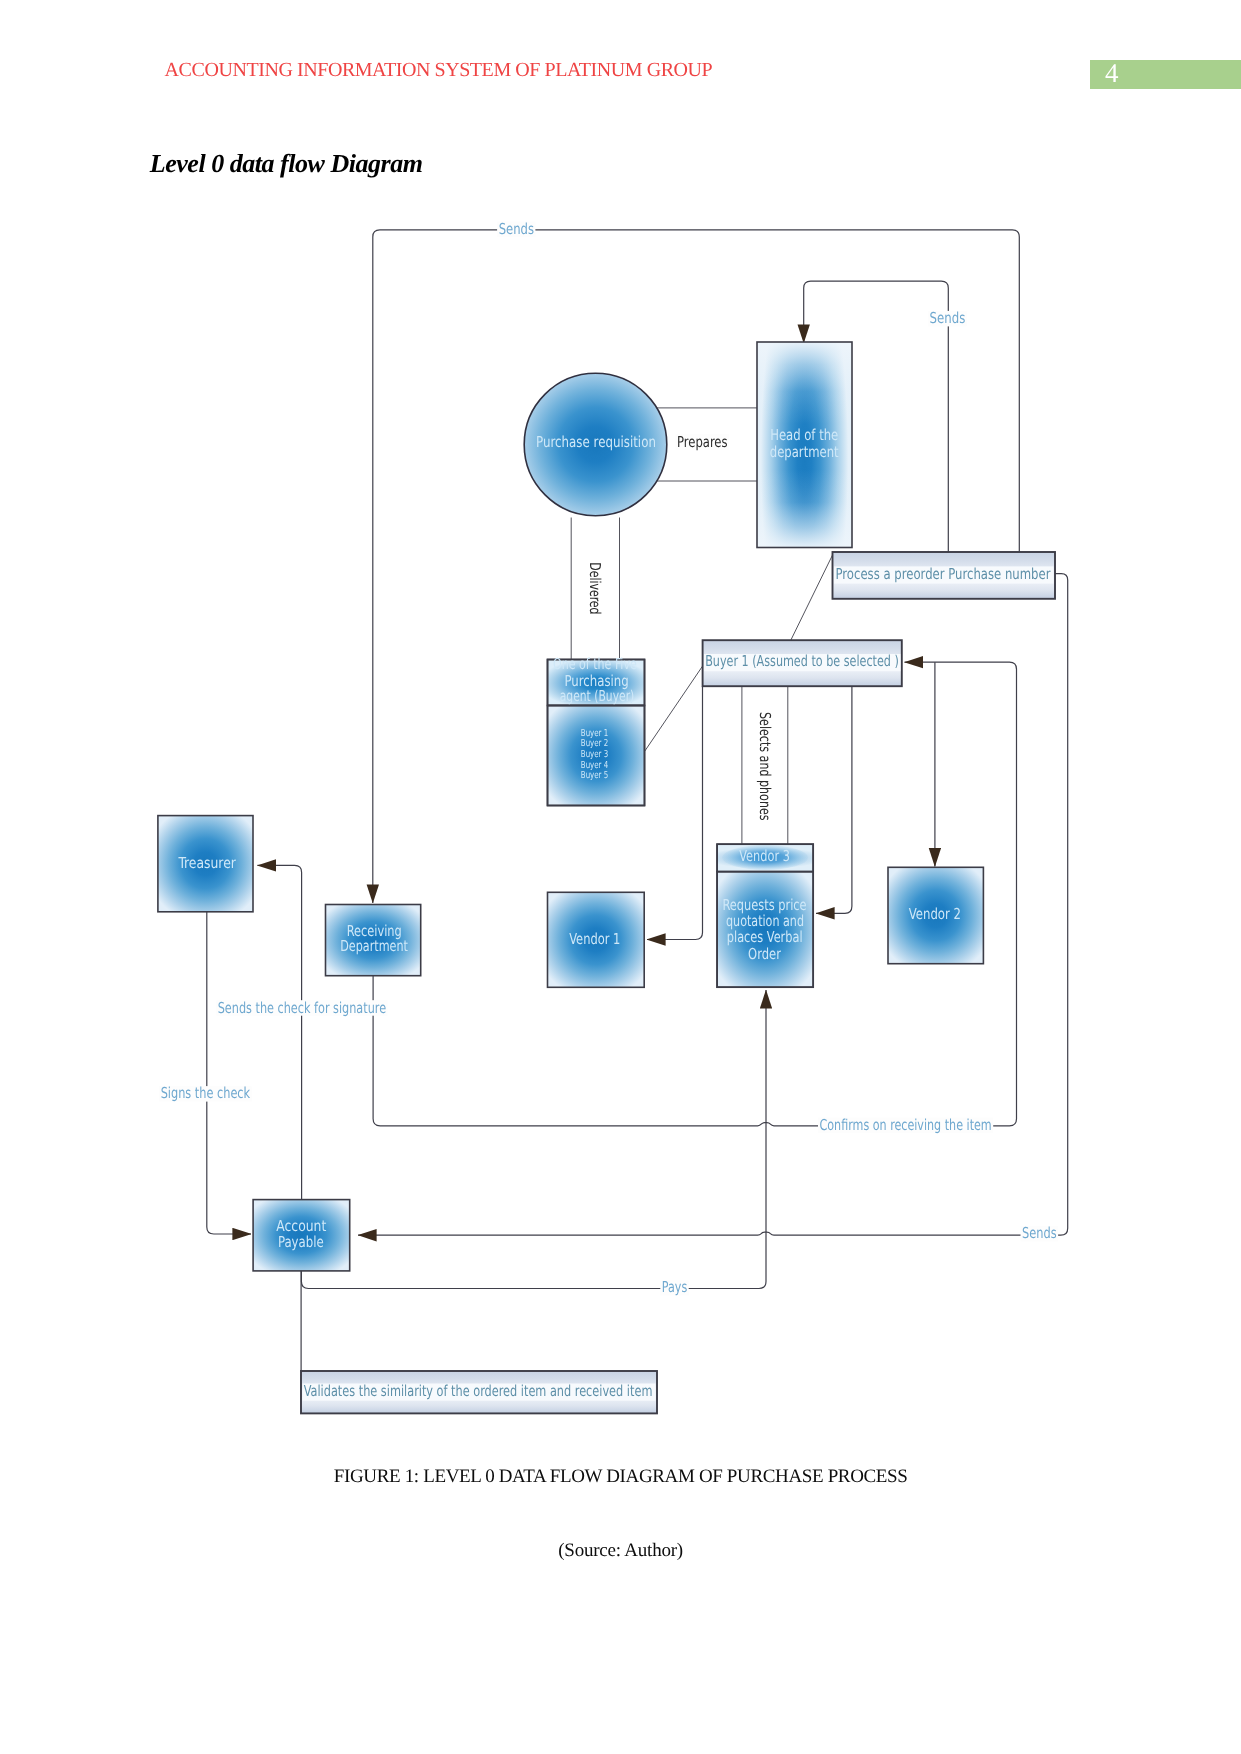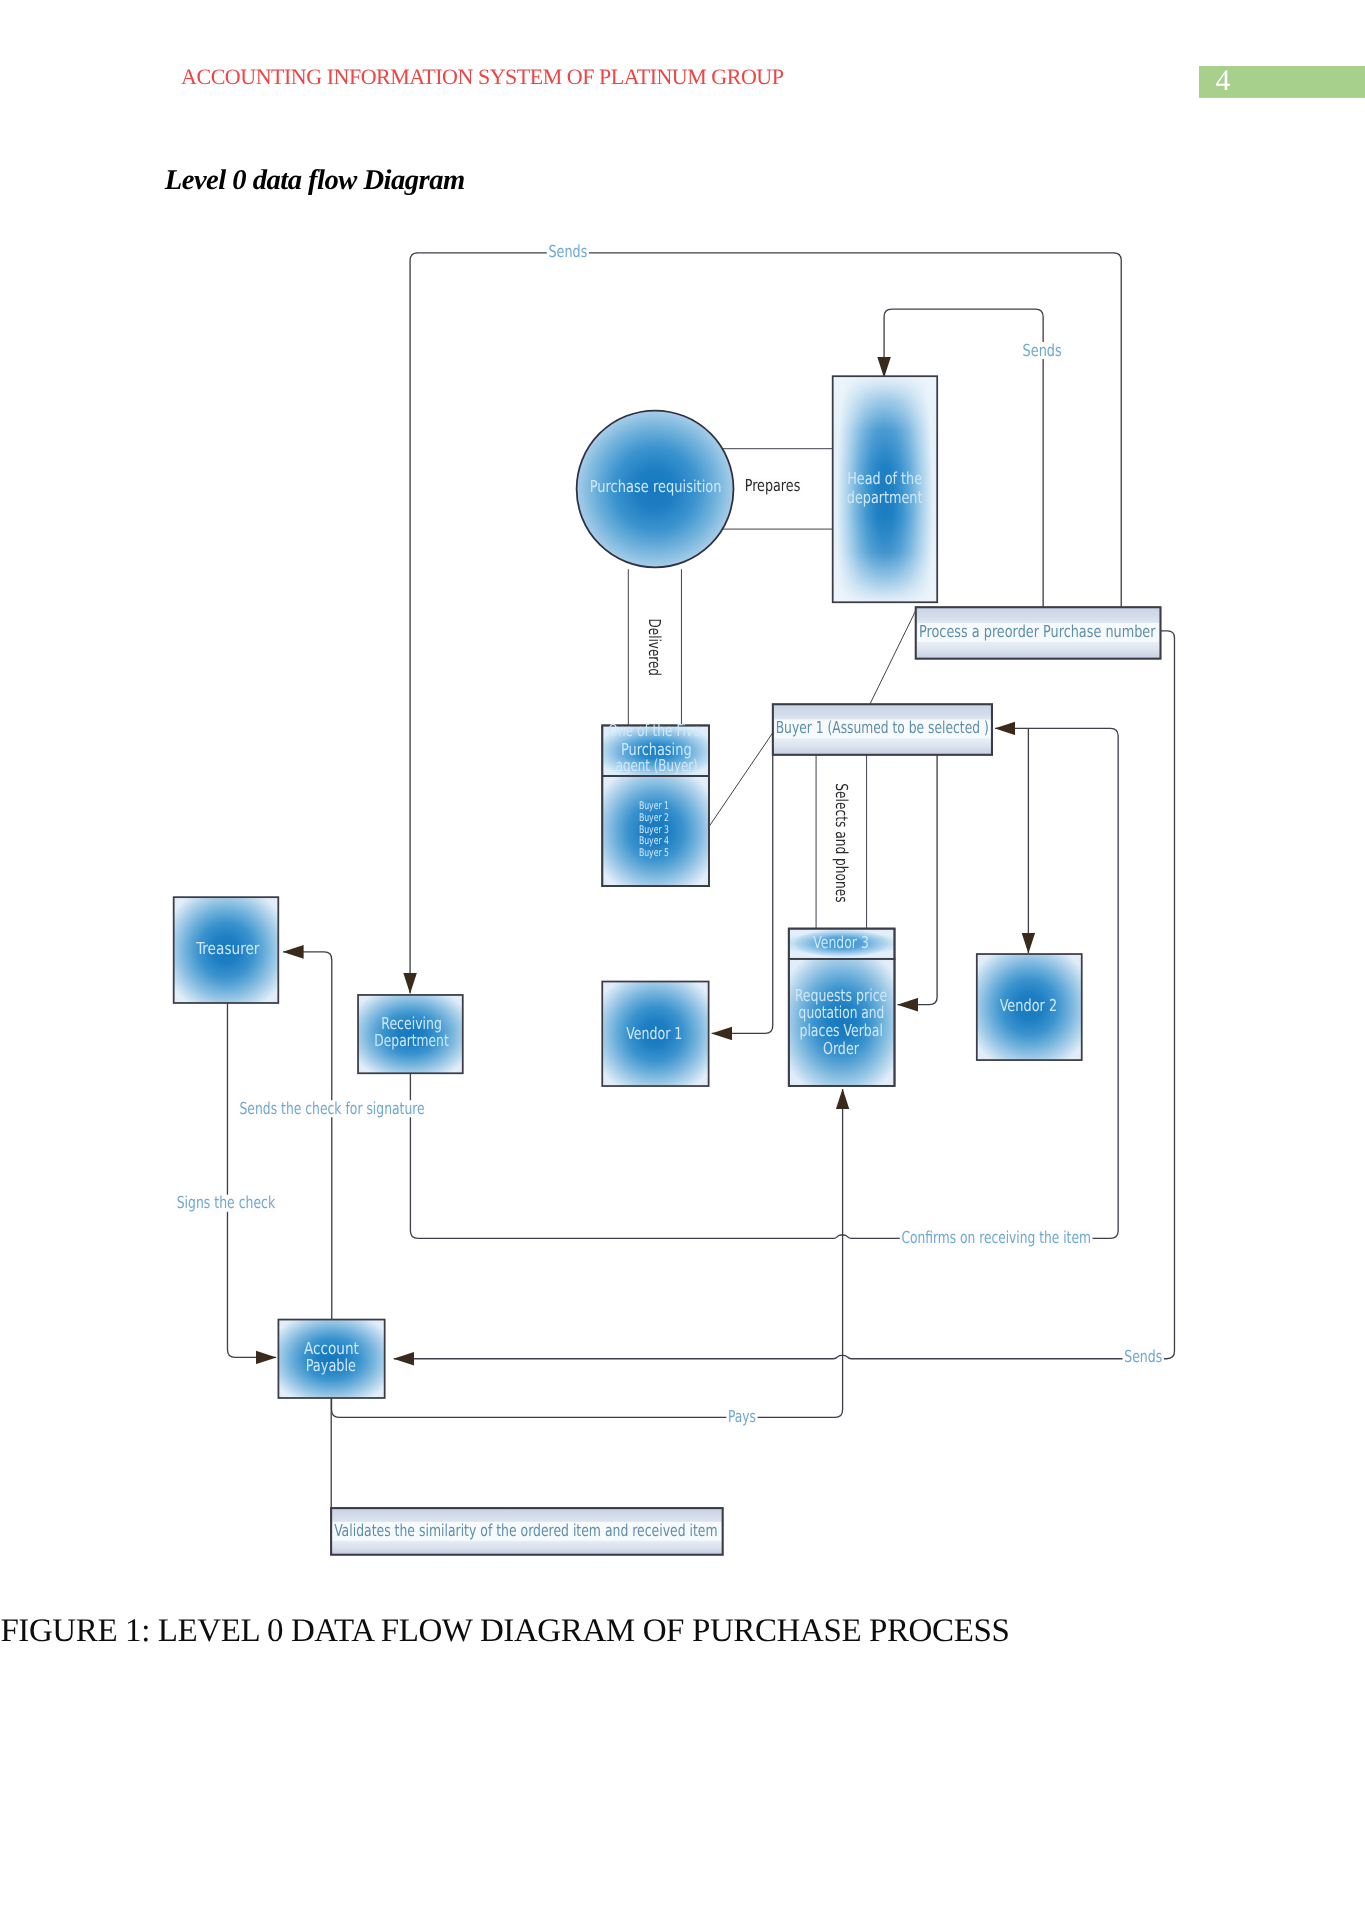--- a/index.html
+++ b/index.html
@@ -2,21 +2,21 @@
 <html><head>
 <meta charset="utf-8">
 <style>
   html,body{margin:0;padding:0;}
   body{width:1241px;height:1754px;background:#fff;font-family:"Liberation Serif",serif;-webkit-font-smoothing:antialiased;text-rendering:geometricPrecision;}
   .page{position:relative;width:1241px;height:1754px;overflow:hidden;background:#fff;}
   .hdr{position:absolute;left:164.6px;top:59px;font-size:20px;letter-spacing:-0.44px;color:#ef4444;white-space:nowrap;}
   .pgnum{position:absolute;left:1090px;top:60px;width:151px;height:29px;background:#a8d08d;}
   .pgnum span{position:absolute;left:15px;top:-2px;font-size:27px;line-height:30px;color:#ffffff;}
   .h2{position:absolute;left:149.8px;top:149px;font-size:26px;letter-spacing:-0.475px;font-weight:bold;color:#000;font-style:italic;}
-  .cap{position:absolute;left:0;width:1241px;text-align:left;font-size:30px;color:#0d0d0d;}
+  .cap{position:absolute;left:0;width:1241px;text-align:center;font-size:19px;color:#0d0d0d;}
   .cap1{letter-spacing:-0.357px;text-indent:0.357px;}
   .cap2{letter-spacing:-0.22px;text-indent:0.22px;}
   #svgwrap{position:absolute;left:0;top:0;width:1241px;height:1754px;}
   svg{display:block;}
   text.nt,text.el{font-family:"DejaVu Sans Condensed","DejaVu Sans",sans-serif;text-rendering:geometricPrecision;}
   #svgwrap{-webkit-font-smoothing:antialiased;}
 </style>
 </head>
 <body>
 
@@ -177,13 +177,14 @@
   <rect x="818.0" y="1117.6" width="175.2" height="15.5" fill="#fdfdfd"></rect>
   <text class="el" x="905.6" y="1129.9" font-size="15" text-anchor="middle" textLength="172.2" lengthAdjust="spacingAndGlyphs" fill="#6fa8cf">Confirms on receiving the item</text>
   <rect x="1020.5" y="1225.9" width="37.6" height="15.5" fill="#fdfdfd"></rect>
   <text class="el" x="1039.3" y="1238.2" font-size="15" text-anchor="middle" textLength="34.6" lengthAdjust="spacingAndGlyphs" fill="#6fa8cf">Sends</text>
   <rect x="660.3" y="1280.1" width="28.4" height="15.5" fill="#fdfdfd"></rect>
   <text class="el" x="674.5" y="1292.4" font-size="15" text-anchor="middle" textLength="25.4" lengthAdjust="spacingAndGlyphs" fill="#6fa8cf">Pays</text>
 </g>
 </svg>
   </div>
   <div class="cap cap1" style="top:1466px">FIGURE 1: LEVEL 0 DATA FLOW DIAGRAM OF PURCHASE PROCESS</div>
+  <div class="cap cap2" style="top:1540px">(Source: Author)</div>
 </div>
 
 </body></html>

